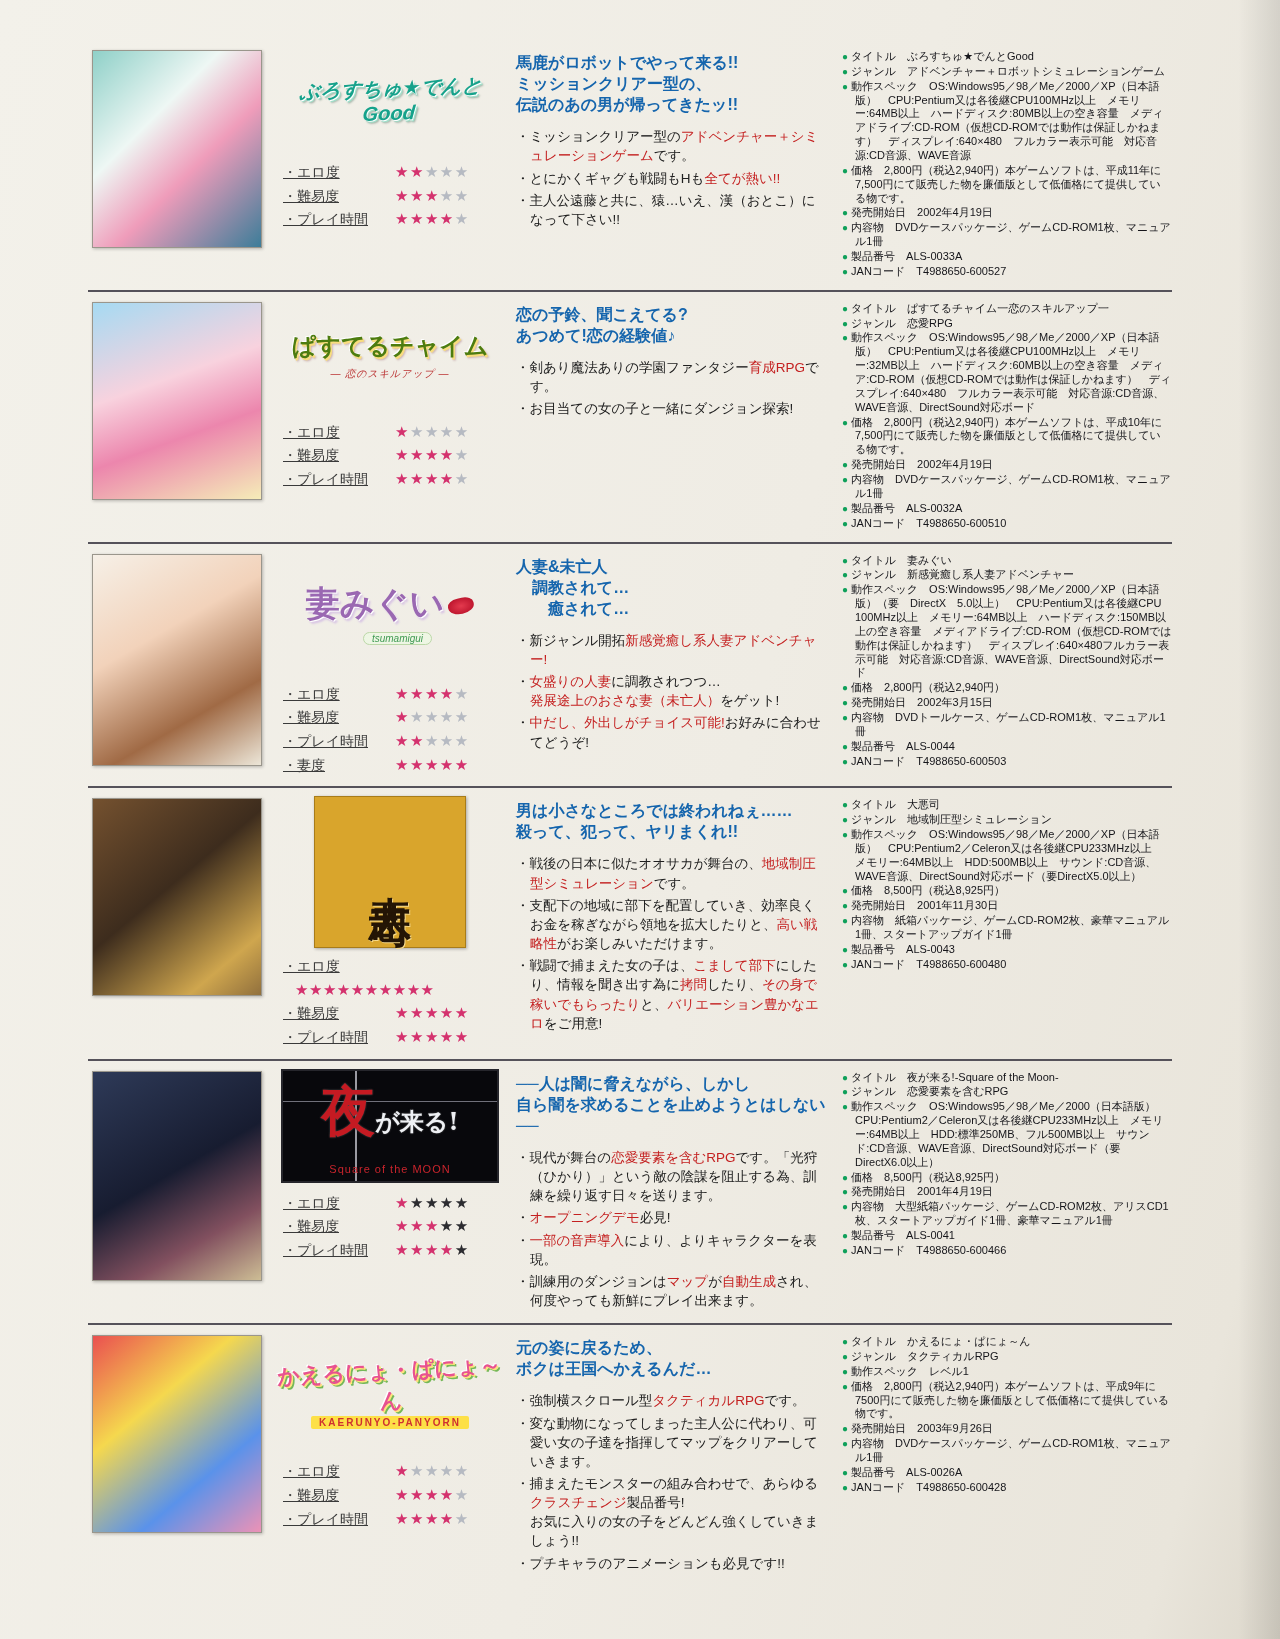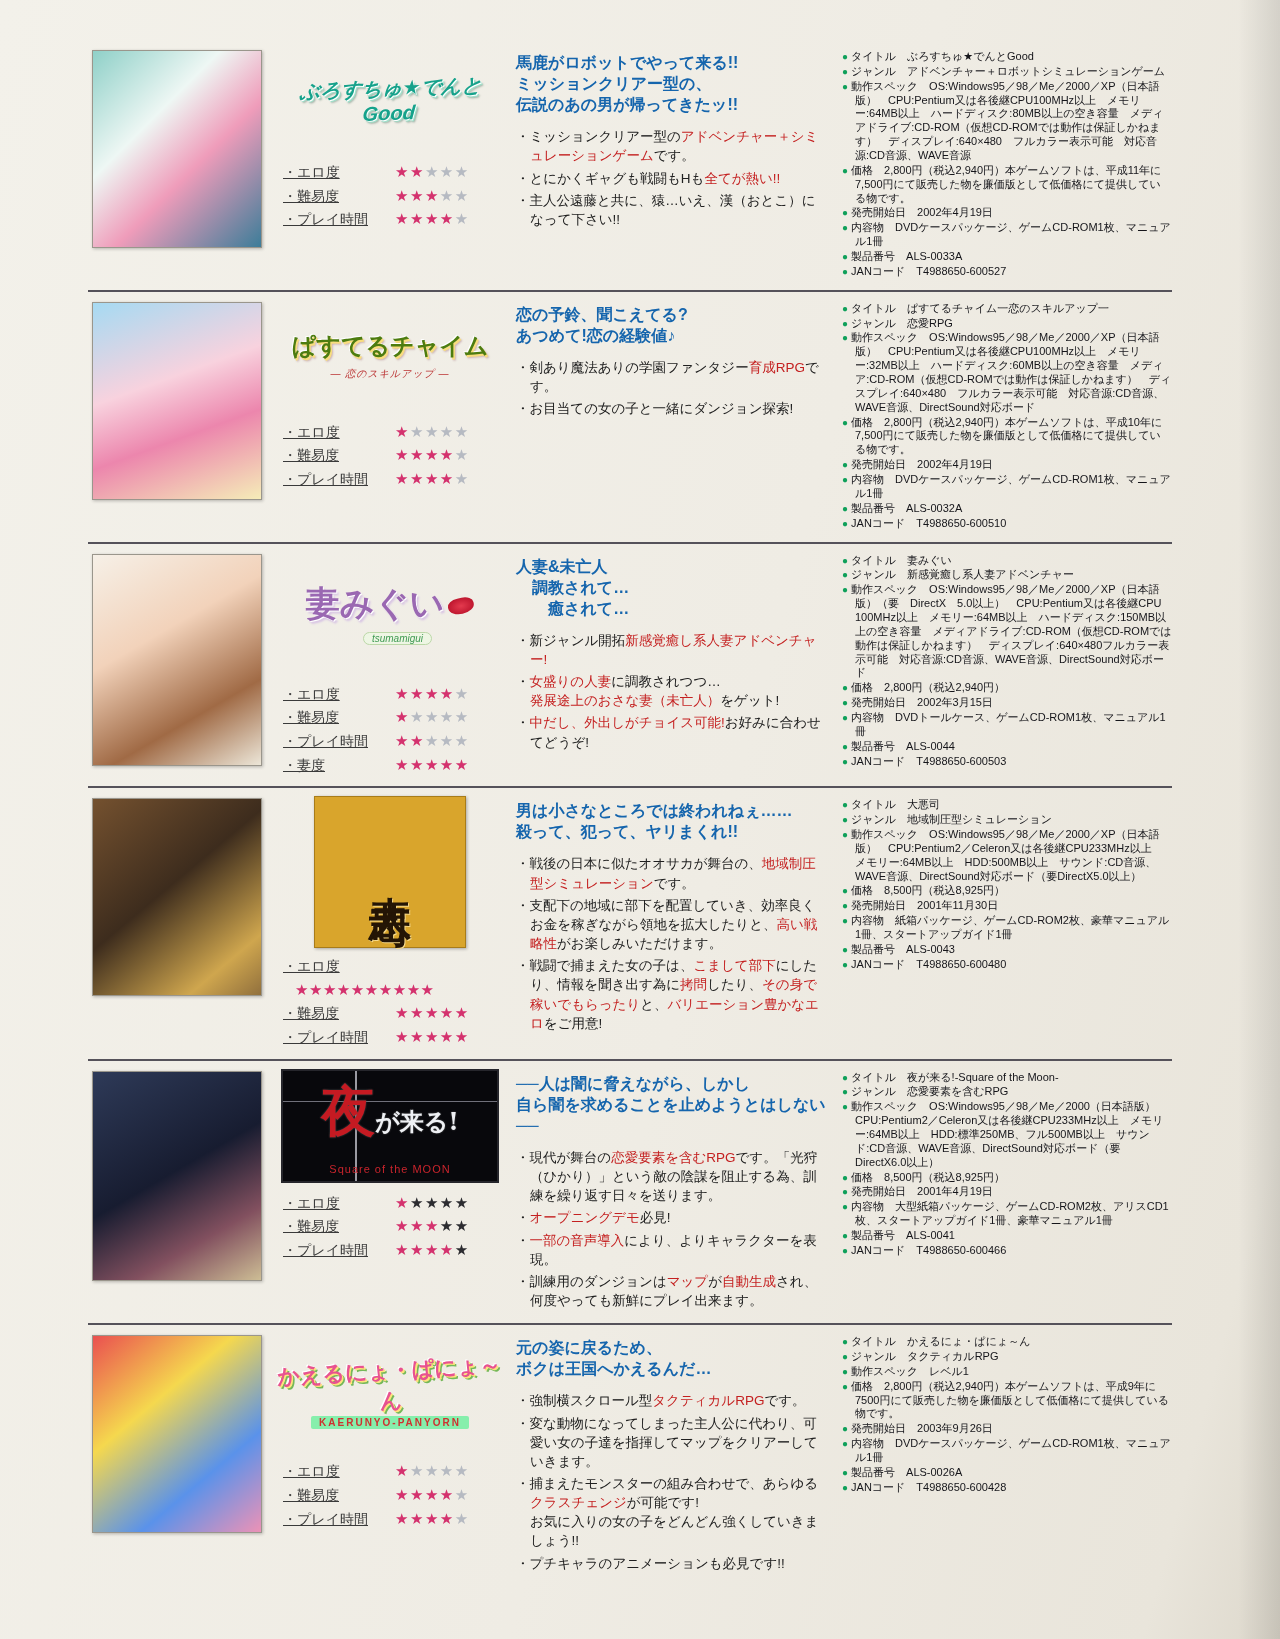--- a/index.html
+++ b/index.html
@@ -56,21 +56,21 @@
   .logo5::before{content:"";position:absolute;left:72px;top:0;width:2px;height:100%;background:#9a9aa2;}
   .logo5::after{content:"";position:absolute;left:0;top:30px;width:100%;height:1px;background:#70707a;}
   .logo5 .logo-main{font-family:"DejaVu Serif","Liberation Serif",serif;font-size:24px;
     font-weight:bold;color:#eef0f4;z-index:1;text-shadow:0 0 2px #555;}
   .logo5 .logo-main::first-letter{color:#c51a22;font-size:54px;}
   .logo5 .logo-sub{font-size:11px;color:#c8242c;z-index:1;margin-top:14px;letter-spacing:1px;}
   .logo6{min-height:118px;}
   .logo6 .logo-main{font-size:22px;font-weight:bold;color:#e85290;transform:rotate(-3deg);
     text-shadow:1.5px 1.5px 0 #ffe27c,3px 3px 0 #74b858,-1px -1px 0 #fff;}
   .logo6 .logo-sub{font-size:10px;font-weight:bold;color:#cf3030;letter-spacing:2px;
-    background:#86efac;padding:1px 8px;border-radius:2px;}
+    background:#fde047;padding:1px 8px;border-radius:2px;}
 
   .ratings{width:100%;padding-left:14px;}
   .rating{font-size:14px;color:#3a3a3a;line-height:1.55;white-space:nowrap;}
   .rlabel{display:inline-block;min-width:112px;text-decoration:underline;}
   .stars{font-size:15px;letter-spacing:1.5px;}
   .s{color:var(--star-empty,#b6bac2);}
   .s.f{color:var(--star-filled,#d4326e);}
   .s.e.d{color:var(--star-empty-dark,#2c2c30);}
   .rating.wrap .rlabel{display:block;}
   .rating.wrap .stars{display:block;padding-left:12px;letter-spacing:0.5px;}
@@ -273,21 +273,21 @@
           <div class="rating"><span class="rlabel">・エロ度</span><span class="stars"><span class="s f">★</span><span class="s e">★</span><span class="s e">★</span><span class="s e">★</span><span class="s e">★</span></span></div>
           <div class="rating"><span class="rlabel">・難易度</span><span class="stars"><span class="s f">★</span><span class="s f">★</span><span class="s f">★</span><span class="s f">★</span><span class="s e">★</span></span></div>
           <div class="rating"><span class="rlabel">・プレイ時間</span><span class="stars"><span class="s f">★</span><span class="s f">★</span><span class="s f">★</span><span class="s f">★</span><span class="s e">★</span></span></div>
         </div>
     </div>
     <div class="col-desc">
       <div class="headline"><div>元の姿に戻るため、</div><div>ボクは王国へかえるんだ…</div></div>
       <ul class="bullets">
           <li><span>強制横スクロール型</span><span class="red">タクティカルRPG</span><span>です。</span></li>
           <li><span>変な動物になってしまった主人公に代わり、可愛い女の子達を指揮してマップをクリアーしていきます。</span></li>
-          <li><span>捕まえたモンスターの組み合わせで、あらゆる</span><span class="red">クラスチェンジ</span><span>が可能です!</span><br><span>お気に入りの女の子をどんどん強くしていきましょう!!</span></li>
+          <li><span>捕まえたモンスターの組み合わせで、あらゆる</span><span class="red">クラスチェンジ</span><span>製品番号!</span><br><span>お気に入りの女の子をどんどん強くしていきましょう!!</span></li>
           <li><span>プチキャラのアニメーションも必見です!!</span></li>
         </ul>
     </div>
     <div class="col-specs">
         <div class="spec"><span class="sbullet">●</span><span class="slabel">タイトル</span>　かえるにょ・ぱにょ～ん</div>
         <div class="spec"><span class="sbullet">●</span><span class="slabel">ジャンル</span>　タクティカルRPG</div>
         <div class="spec"><span class="sbullet">●</span><span class="slabel">動作スペック</span>　レベル1</div>
         <div class="spec"><span class="sbullet">●</span><span class="slabel">価格</span>　2,800円（税込2,940円）本ゲームソフトは、平成9年に7500円にて販売した物を廉価版として低価格にて提供している物です。</div>
         <div class="spec"><span class="sbullet">●</span><span class="slabel">発売開始日</span>　2003年9月26日</div>
         <div class="spec"><span class="sbullet">●</span><span class="slabel">内容物</span>　DVDケースパッケージ、ゲームCD-ROM1枚、マニュアル1冊</div>

